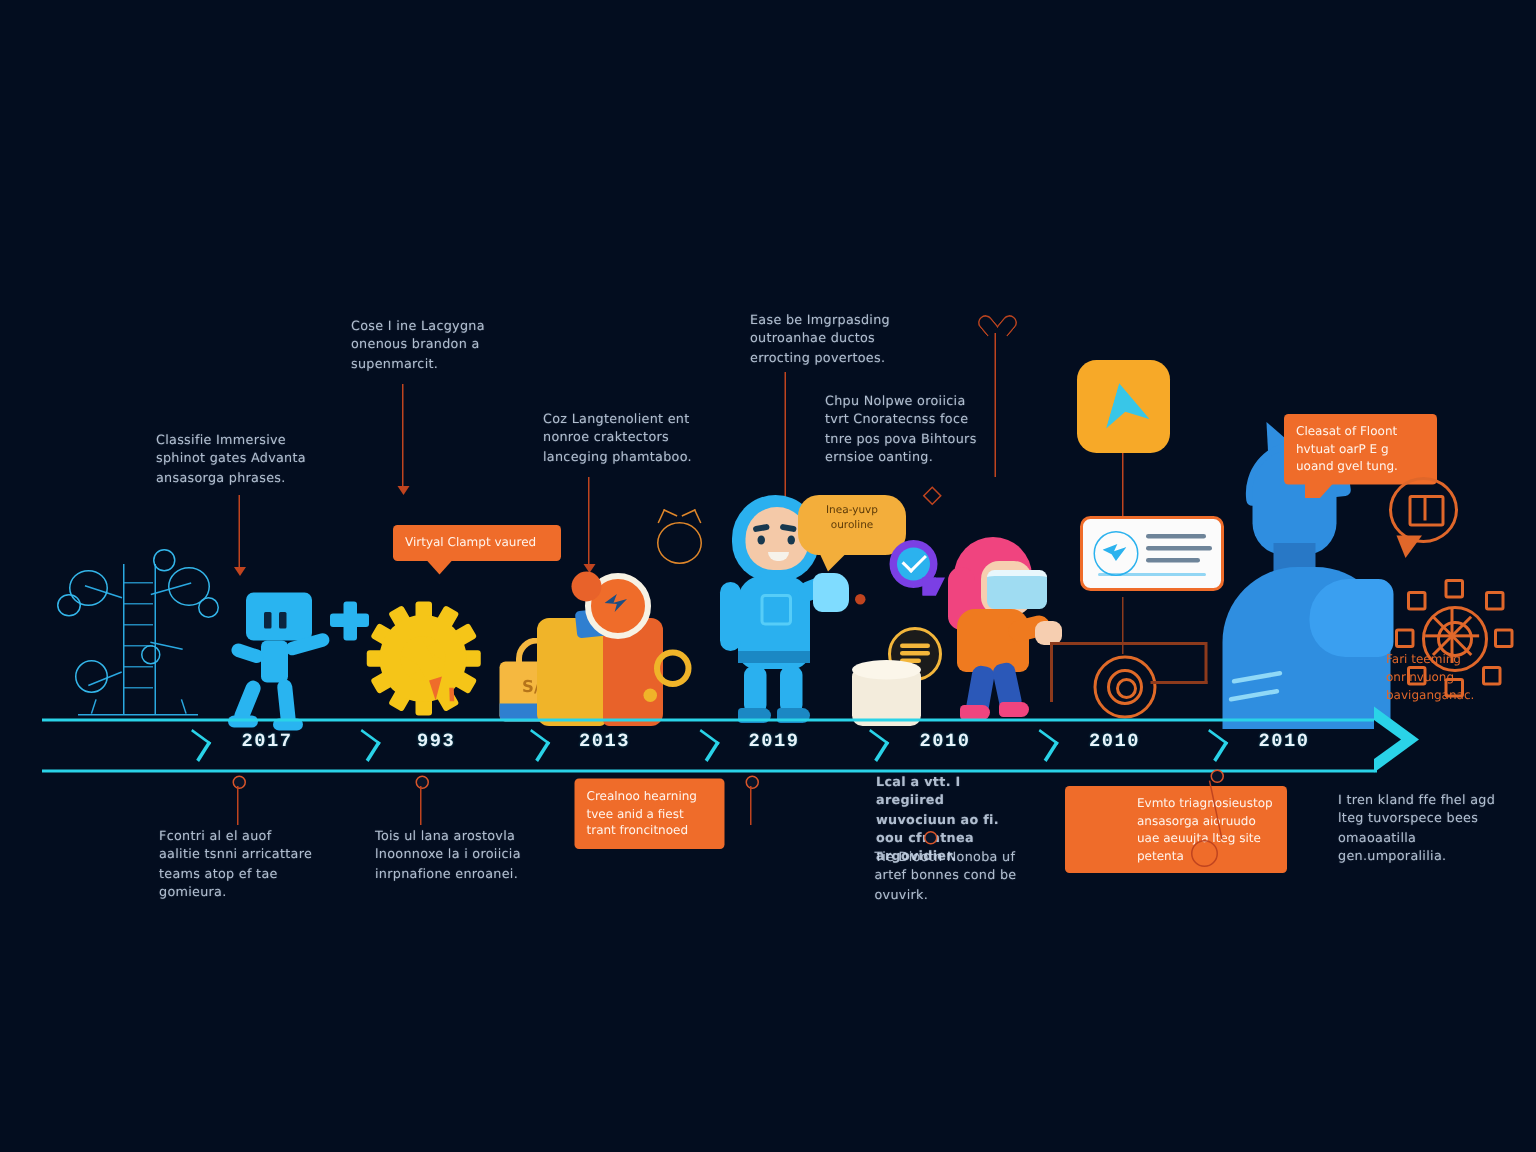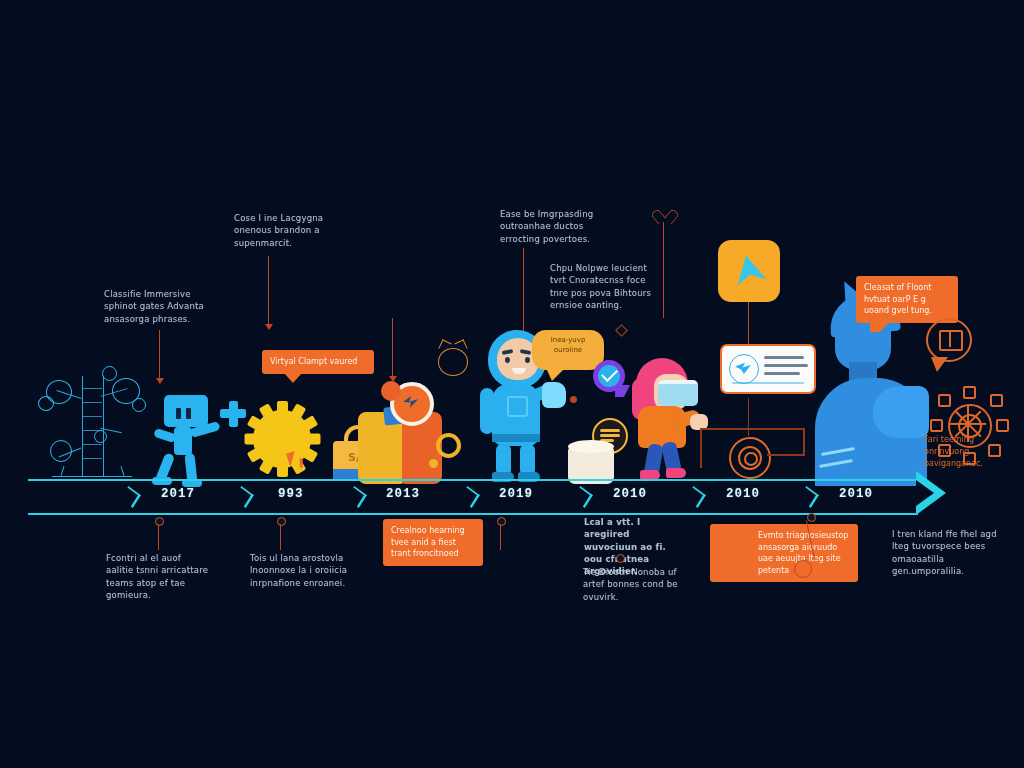--- a/index.html
+++ b/index.html
@@ -253,28 +253,29 @@
 <div id="stage">
 
   <div class="cap blurry" style="left:104px;top:288px;width:104px;">Classifie Immersive sphinot gates Advanta ansasorga phrases.</div>
   <div class="conn" style="left:159px;top:330px;height:50px;"></div>
   <div class="arrowhead" style="left:155.5px;top:378px;"></div>
 
   <div class="cap blurry" style="left:234px;top:212px;width:92px;">Cose I ine Lacgygna onenous brandon a supenmarcit.</div>
   <div class="conn" style="left:268px;top:256px;height:70px;"></div>
   <div class="arrowhead" style="left:264.5px;top:324px;"></div>
 
+  <div class="cap blurry" style="left:362px;top:274px;width:106px;">Coz Langtenolient ent nonroe craktectors lanceging phamtaboo.</div>
   <div class="conn" style="left:392px;top:318px;height:60px;"></div>
   <div class="arrowhead" style="left:388.5px;top:376px;"></div>
 
   <div class="cap blurry" style="left:500px;top:208px;width:104px;">Ease be Imgrpasding outroanhae ductos errocting povertoes.</div>
   <div class="conn" style="left:523px;top:248px;height:90px;"></div>
   <div class="arrowhead" style="left:519.5px;top:336px;"></div>
 
-  <div class="cap blurry" style="left:550px;top:262px;width:110px;">Chpu Nolpwe leucient tvrt Cnoratecnss foce tnre pos pova Bihtours ernsioe oanting.</div>
+  <div class="cap blurry" style="left:550px;top:262px;width:110px;">Chpu Nolpwe oroiicia tvrt Cnoratecnss foce tnre pos pova Bihtours ernsioe oanting.</div>
 
   <div class="heart" style="left:656px;top:205px;"></div>
   <div class="conn" style="left:663px;top:222px;height:96px;"></div>
 
   <div class="conn" style="left:748px;top:302px;height:44px;"></div>
 
   <div class="abs" id="tree">
     <div class="trunk"></div>
     <div class="rung" style="top:20px;"></div>
     <div class="rung" style="top:34px;"></div>

